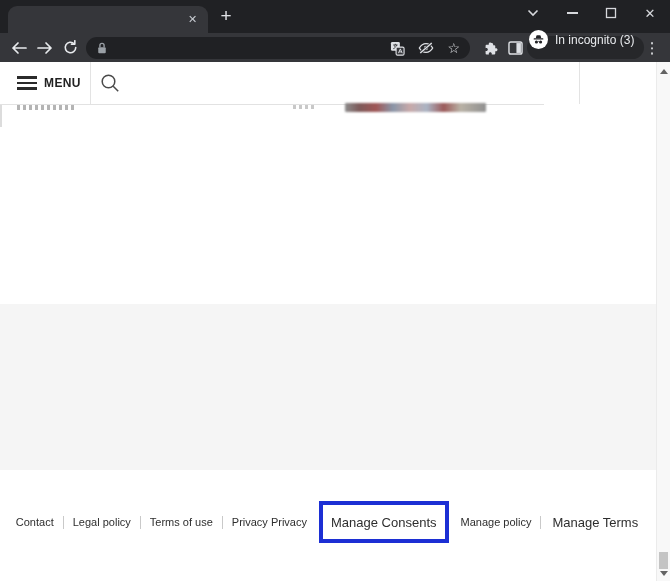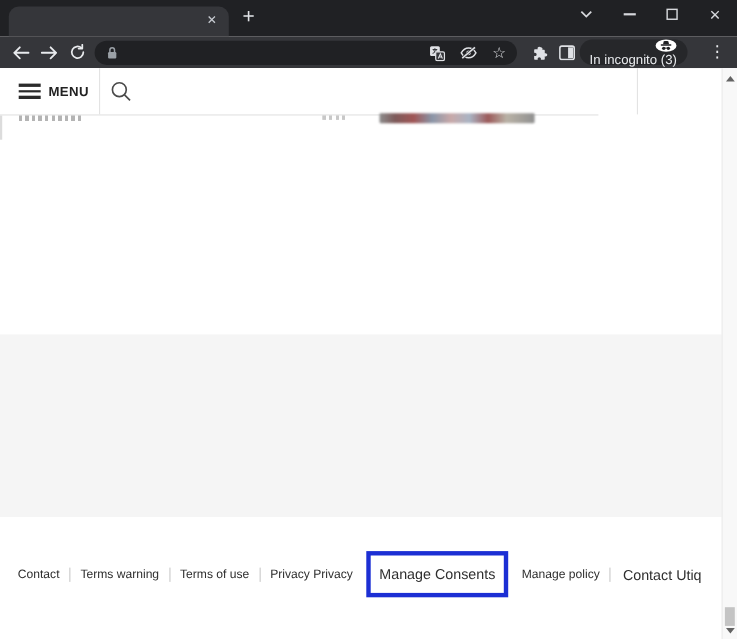--- a/index.html
+++ b/index.html
@@ -28,21 +28,21 @@
   .toolbar { position:absolute; left:0; top:33px; width:670px; height:29px; background:#35363a; }
   .nav-btn { position:absolute; top:4px; width:21px; height:21px; display:flex; align-items:center;
     justify-content:center; }
   .omnibox { position:absolute; left:86px; top:4px; width:384px; height:22px; background:#202124;
     border-radius:11px; display:flex; align-items:center; padding:0 10px; }
   .omni-right { margin-left:auto; display:flex; align-items:center; gap:13px; }
   .star-glyph { color:#dfe1e5; font-size:14px; line-height:14px; }
   .ext-btn { position:absolute; top:6px; width:18px; height:18px; display:flex; align-items:center;
     justify-content:center; }
   .incog-chip { position:absolute; left:527px; top:3px; height:23px; background:#26272a;
-    border-radius:12px; display:flex; align-items:flex-end; padding:0 10px 0 2px;flex-direction:column; }
+    border-radius:12px; display:flex; align-items:center; padding:0 10px 16px 2px; }
   .incog-avatar { width:19px; height:19px; border-radius:50%; background:#fff; display:flex;
     align-items:center; justify-content:center; }
   .incog-label { color:#e8eaed; font-size:12px; margin-left:7px; white-space:nowrap; }
   .dots-btn { position:absolute; left:642px; top:4px; width:20px; height:21px; color:#e8eaed;
     font-size:15px; line-height:21px; text-align:center; }
 
   
   .site { position:absolute; left:0; top:62px; width:670px; height:519px; background:#fff; }
   .site-header { position:absolute; left:0; top:0; width:544px; height:43px; background:#fff;
     border-bottom:1px solid #e2e2e2; }
@@ -212,31 +212,31 @@
     <div class="edge-line"></div>
     <div class="frag-text frag-1"></div>
     <div class="frag-text frag-2"></div>
     <div class="frag-photo"></div>
 
     <div class="gray-band"></div>
 
     <div class="footer-row">
       <span class="flink">Contact</span>
       <span class="fsep"></span>
-      <span class="flink">Terms warning</span>
+      <span class="flink">Legal policy</span>
       <span class="fsep"></span>
       <span class="flink">Terms of use</span>
       <span class="fsep"></span>
       <span class="flink">Privacy Privacy</span>
       <span class="highlight-box">
         <span class="flink flink-big">Manage Consents</span>
       </span>
       <span class="flink">Manage policy</span>
       <span class="fsep"></span>
-      <span class="flink flink-big">Contact Utiq</span>
+      <span class="flink flink-big">Manage Terms</span>
     </div>
 
     <div class="scrollbar">
       <span class="sb-up"></span>
       <span class="sb-thumb"></span>
       <span class="sb-down"></span>
     </div>
 
   </div>
 </div>

